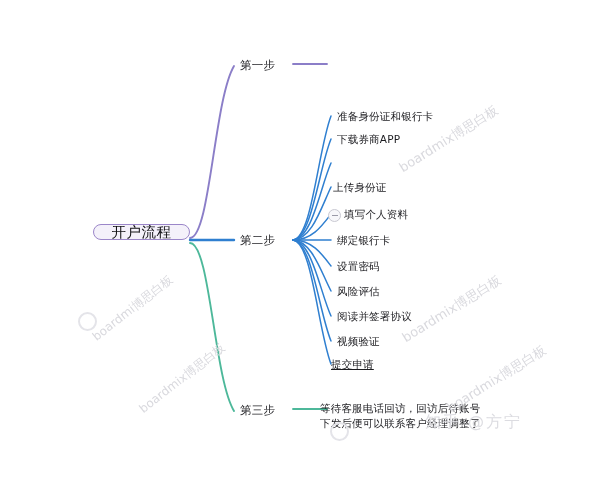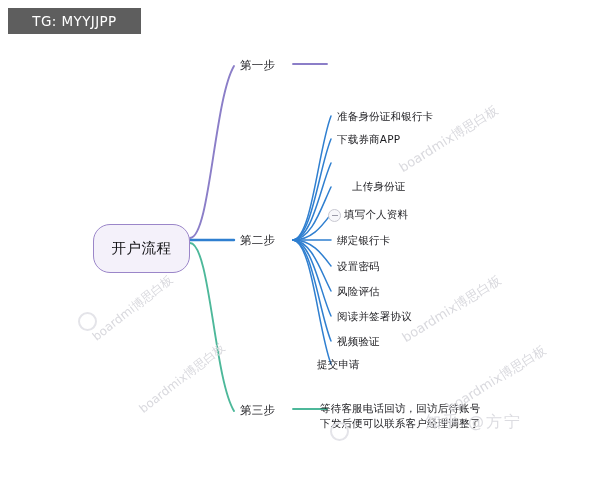--- a/index.html
+++ b/index.html
@@ -29,21 +29,21 @@
     width: 600px; height: 480px;
     pointer-events: none;
   }
 
   
   .center-node {
     position: absolute;
     left: 93px;
     top: 224px;
     width: 97px;
-    height: 49px;
+    height: 16px;
     border: 1.6px solid #9b86c9;
     border-radius: 17px;
     background: #f4f1fa;
     display: flex;
     align-items: center;
     justify-content: center;
     box-sizing: border-box;
   }
   .center-node-label {
     font-size: 14.5px;
@@ -195,38 +195,37 @@
     <span class="center-node-label">开户流程</span>
   </div>
 
   <div class="step-label" id="step-label-0">第一步</div>
   <div class="step-label" id="step-label-1">第二步</div>
   <div class="step-label" id="step-label-2">第三步</div>
 
 
   <div class="leaf" style="left:337px; top:109px;">准备身份证和银行卡</div>
   <div class="leaf" style="left:337px; top:132px;">下载券商APP</div>
-  <div class="leaf" style="left:352px; top:180px;font-family:Liberation Mono, monospace;">上传身份证</div>
+  <div class="leaf" style="left:333px; top:180px;">上传身份证</div>
   <div class="leaf" style="left:344px; top:207px;">填写个人资料</div>
   <div class="leaf" style="left:337px; top:233px;">绑定银行卡</div>
   <div class="leaf" style="left:337px; top:259px;">设置密码</div>
   <div class="leaf" style="left:337px; top:284px;text-align:right;">风险评估</div>
   <div class="leaf" style="left:337px; top:309px;">阅读并签署协议</div>
   <div class="leaf" style="left:337px; top:334px;">视频验证</div>
-  <div class="leaf" style="left:317px; top:357px;">提交申请</div>
+  <div class="leaf" style="left:331px; top:357px;text-decoration:underline;">提交申请</div>
 
   <div class="leaf" style="left:320px; top:401px; width:186px;">等待客服电话回访，回访后待账号
 下发后便可以联系客户经理调整了</div>
 
   <div class="collapse-icon"></div>
 
   <div class="wm wm-a" id="wm-1">boardmi博思白板</div>
   <div class="wm wm-a" id="wm-2">boardmix博思白板</div>
   <div class="wm wm-b" id="wm-3">boardmix博思白板</div>
   <div class="wm wm-b" id="wm-4">boardmix博思白板</div>
   <div class="wm wm-b" id="wm-5">boardmix博思白板</div>
   <div class="wm-ring" id="wm-ring-1"></div>
   <div class="wm-ring" id="wm-ring-2"></div>
   <div class="wm-zhihu">知乎 @方宁</div>
 
-  <div class="badge" id="badge-tg">TG: MYYJJPP</div>
 
 </div>
 
 </body></html>

